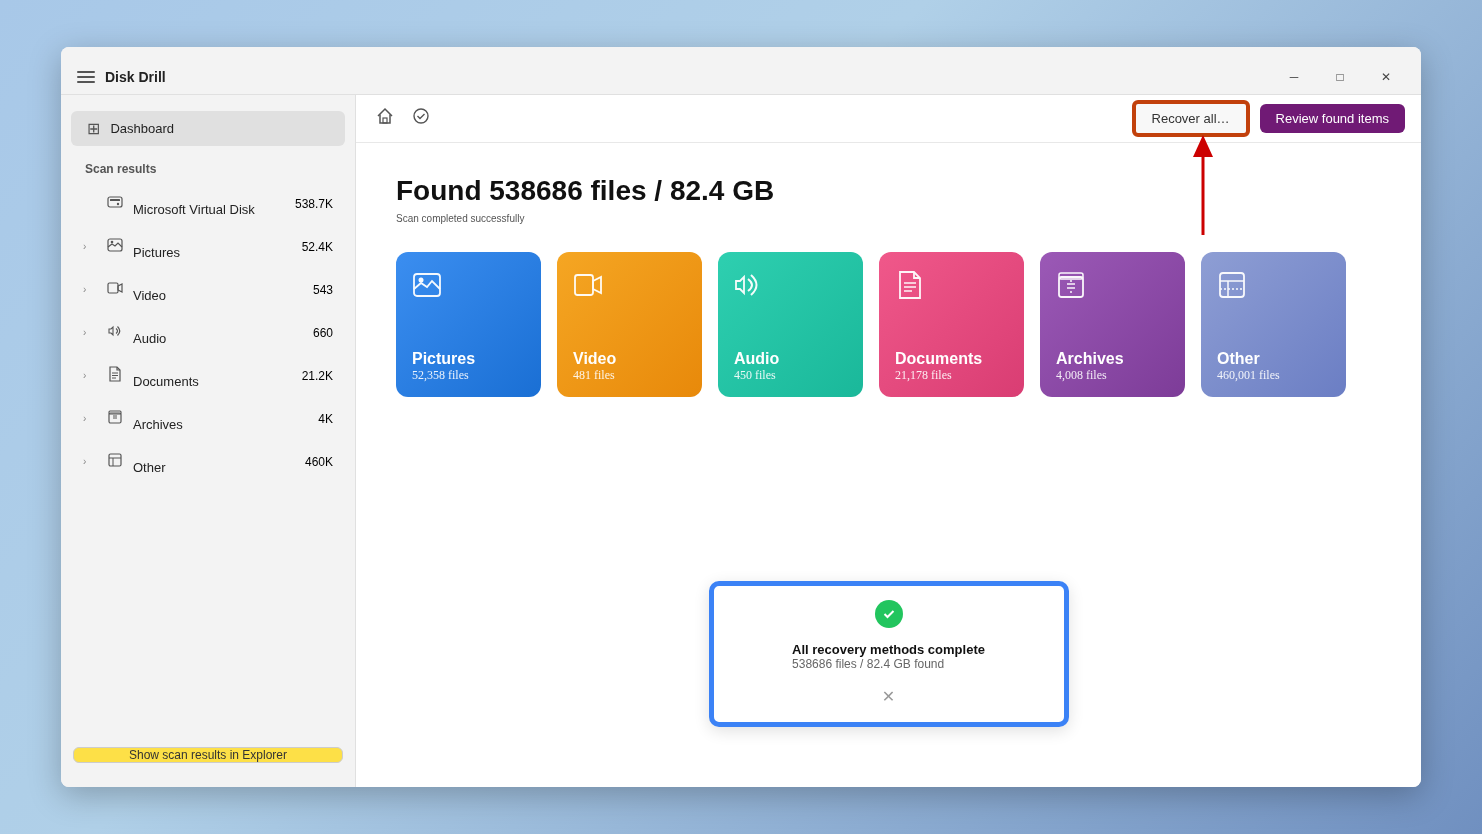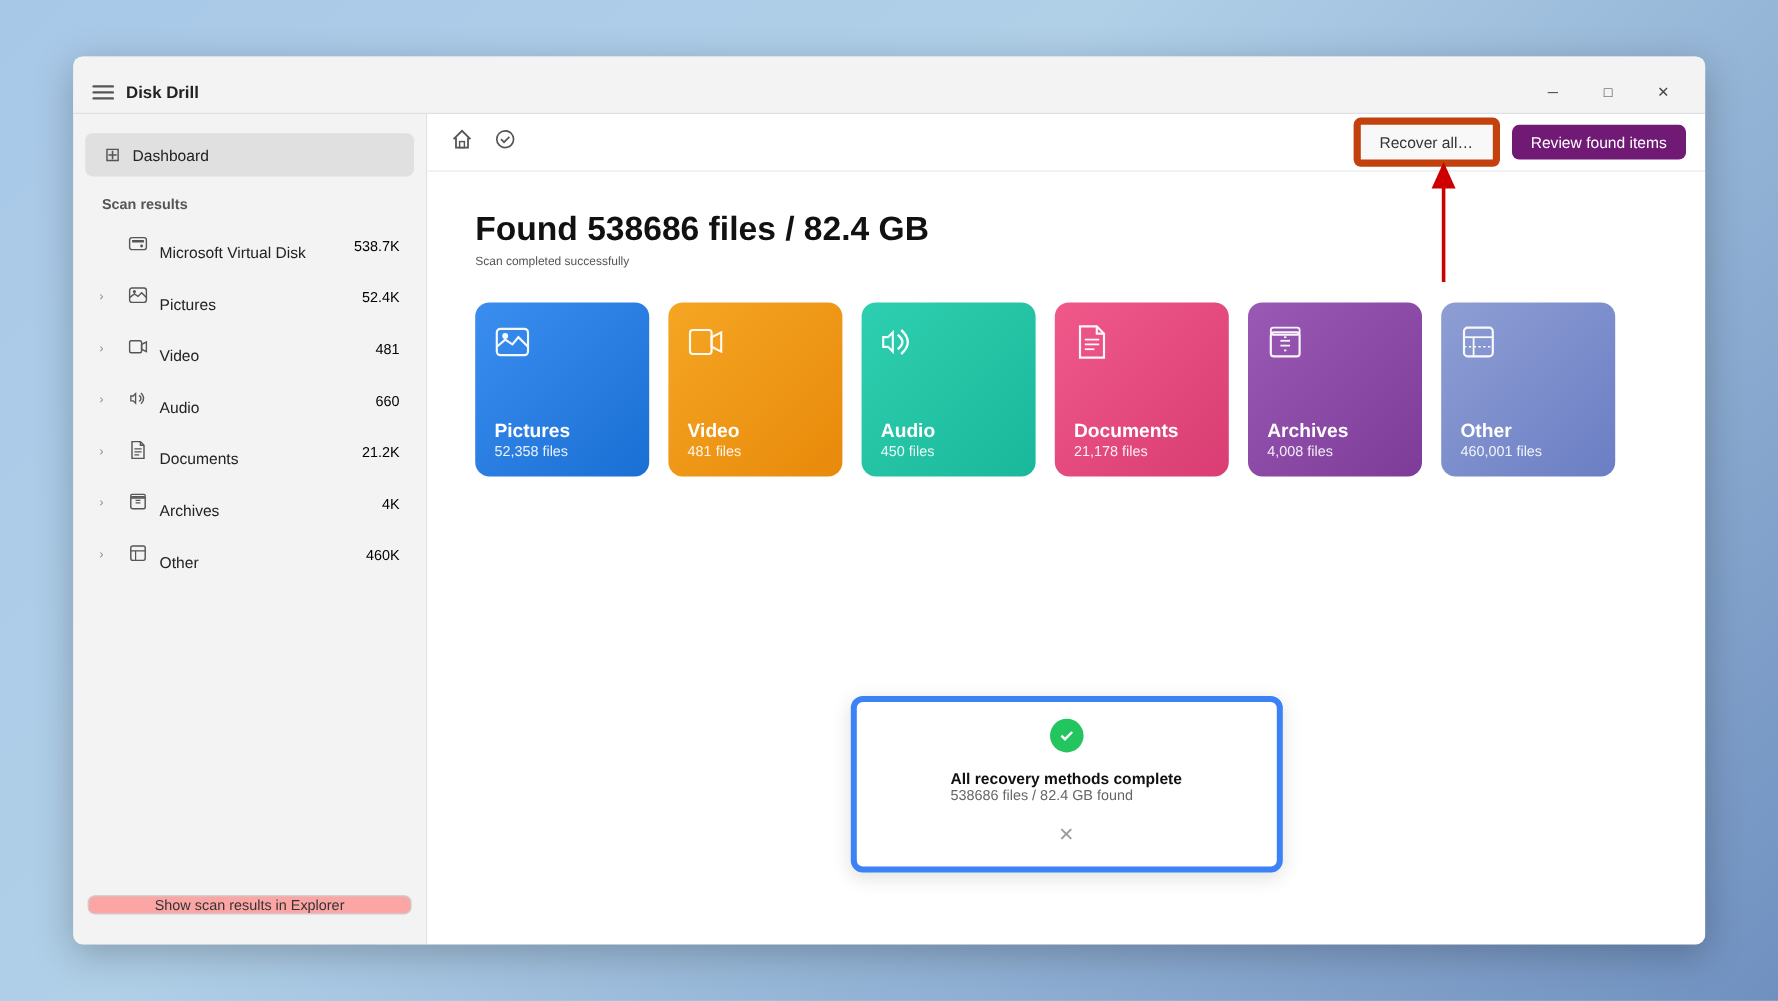--- a/index.html
+++ b/index.html
@@ -151,21 +151,21 @@
       color: #000000;
     }
     .sidebar-footer {
       margin-top: auto;
       padding: 12px 12px;
     }
     .show-explorer-btn {
       width: 100%;
       padding: 0 12px;
       border: 1px solid #ccc;
-      background: #fca5a5;
+      background: #fde047;
       border-radius: 6px;
       font-size: 12px;
       color: #333;
       cursor: pointer;
       text-align: center;
     }
     
     .content {
       flex: 1;
       display: flex;
@@ -186,21 +186,21 @@
     .toolbar-icon {
       font-size: 18px;
       color: #555;
       cursor: pointer;
       padding: 4px;
       border-radius: 4px;
     }
     .toolbar-spacer { flex: 1; }
     .recover-all-btn {
       padding: 7px 16px;
-      border: 6px solid #c2410c;
+      border: 4px solid #c2410c;
       background: #f8f8f8;
       border-radius: 6px;
       font-size: 13px;
       color: #333;
       cursor: pointer;
     }
     .review-btn {
       padding: 7px 16px;
       border: none;
       background: #701a75;
@@ -251,20 +251,21 @@
       opacity: 0.95;
     }
     .card-name {
       font-size: 16px;
       font-weight: 700;
       color: #fff;
     }
     .card-count {
       font-size: 12px;
       color: rgba(255,255,255,0.9);
+      font-family: Liberation Serif, serif;
     }
     .card-pictures { background: linear-gradient(135deg, #3b8ef0 0%, #1a6fd4 100%); }
     .card-video { background: linear-gradient(135deg, #f5a623 0%, #e8890a 100%); }
     .card-audio { background: linear-gradient(135deg, #2ecfb0 0%, #1ab89a 100%); }
     .card-documents { background: linear-gradient(135deg, #f0588a 0%, #d93d73 100%); }
     .card-archives { background: linear-gradient(135deg, #9b59b6 0%, #7d3c98 100%); }
     .card-other { background: linear-gradient(135deg, #8e9ed4 0%, #6b7ec4 100%); }
     
     .toast {
       position: absolute;
@@ -377,21 +378,21 @@
 
       <div class="sidebar-item">
         <span class="sidebar-chevron">›</span>
         <span class="sidebar-item-icon">
           <svg width="16" height="16" viewBox="0 0 16 16" fill="none">
             <rect x="1" y="3" width="10" height="10" rx="1.5" stroke="#555" stroke-width="1.2" fill="none"></rect>
             <path d="M11 6 L15 4 L15 12 L11 10 Z" stroke="#555" stroke-width="1.2" fill="none"></path>
           </svg>
         </span>
         <span class="sidebar-item-label">Video</span>
-        <span class="sidebar-item-count">481</span>
+        <span class="sidebar-item-count">543</span>
       </div>
 
       <div class="sidebar-item">
         <span class="sidebar-chevron">›</span>
         <span class="sidebar-item-icon">
           <svg width="16" height="16" viewBox="0 0 16 16" fill="none">
             <path d="M6 4 L6 12 L4 10 L2 10 L2 6 L4 6 Z" stroke="#555" stroke-width="1.1" fill="none"></path>
             <path d="M9 5.5 Q12 8 9 10.5" stroke="#555" stroke-width="1.2" fill="none"></path>
             <path d="M10.5 3.5 Q15 8 10.5 12.5" stroke="#555" stroke-width="1.2" fill="none"></path>
           </svg>

